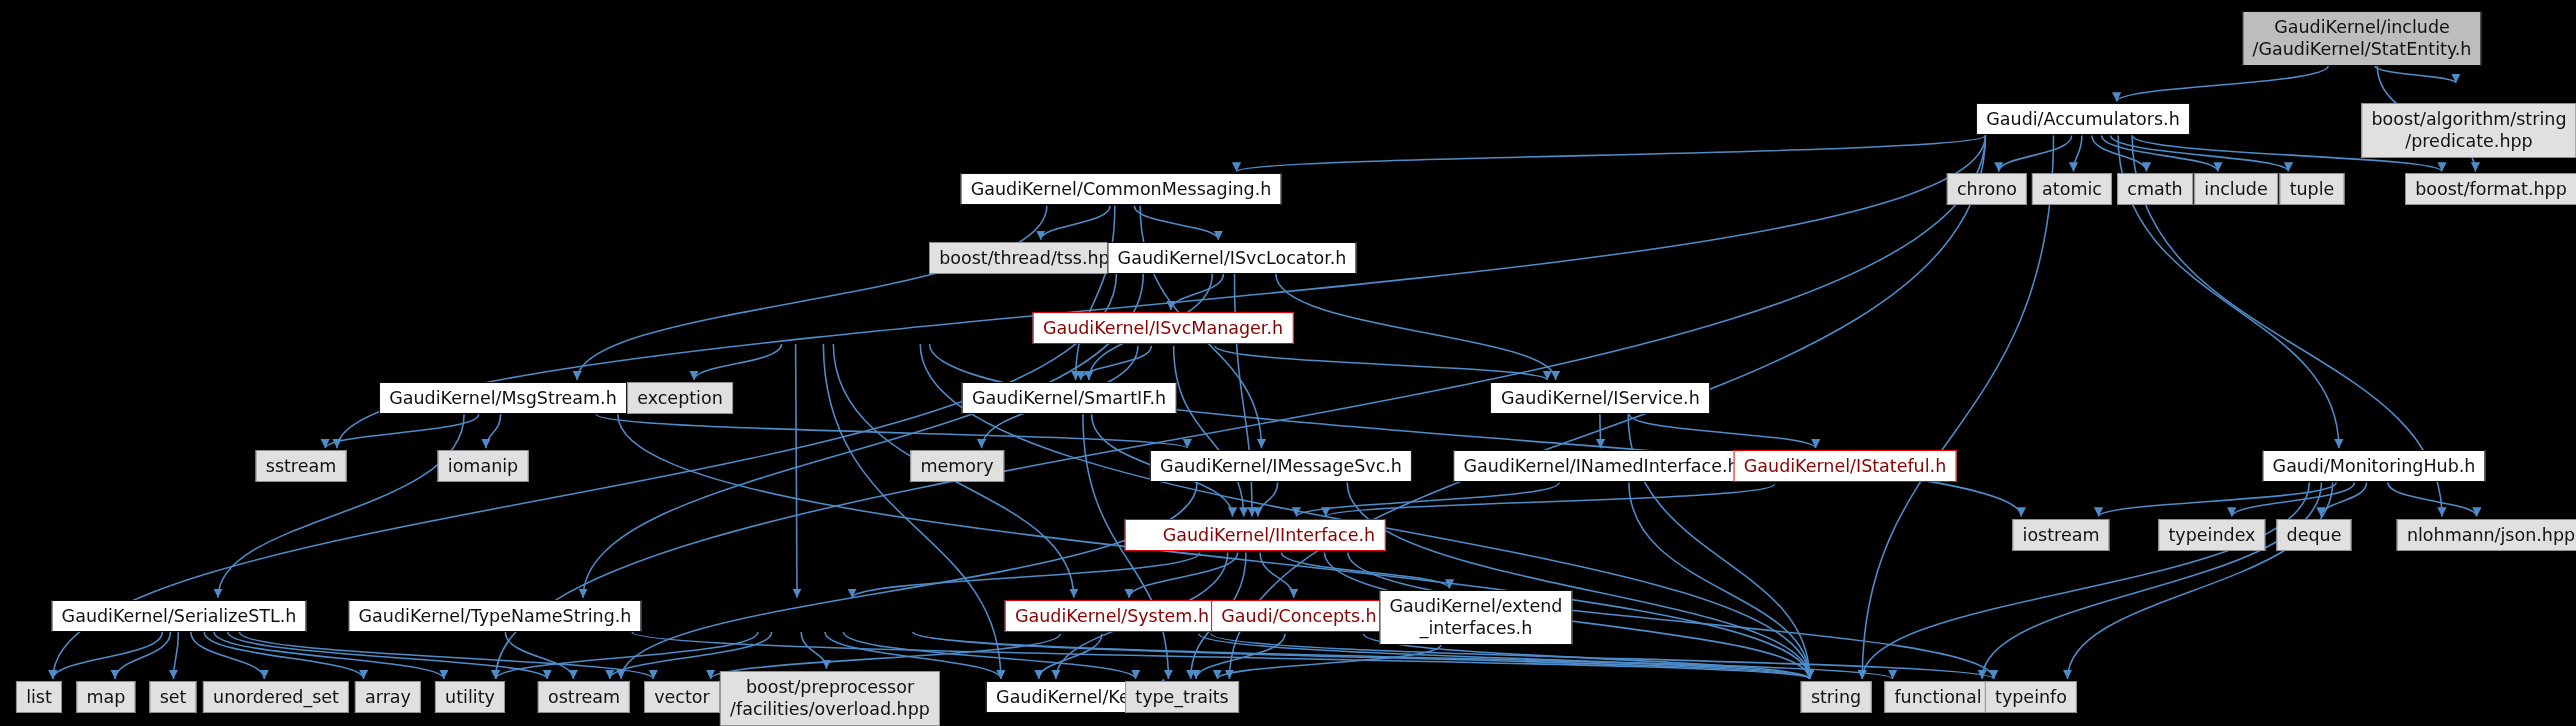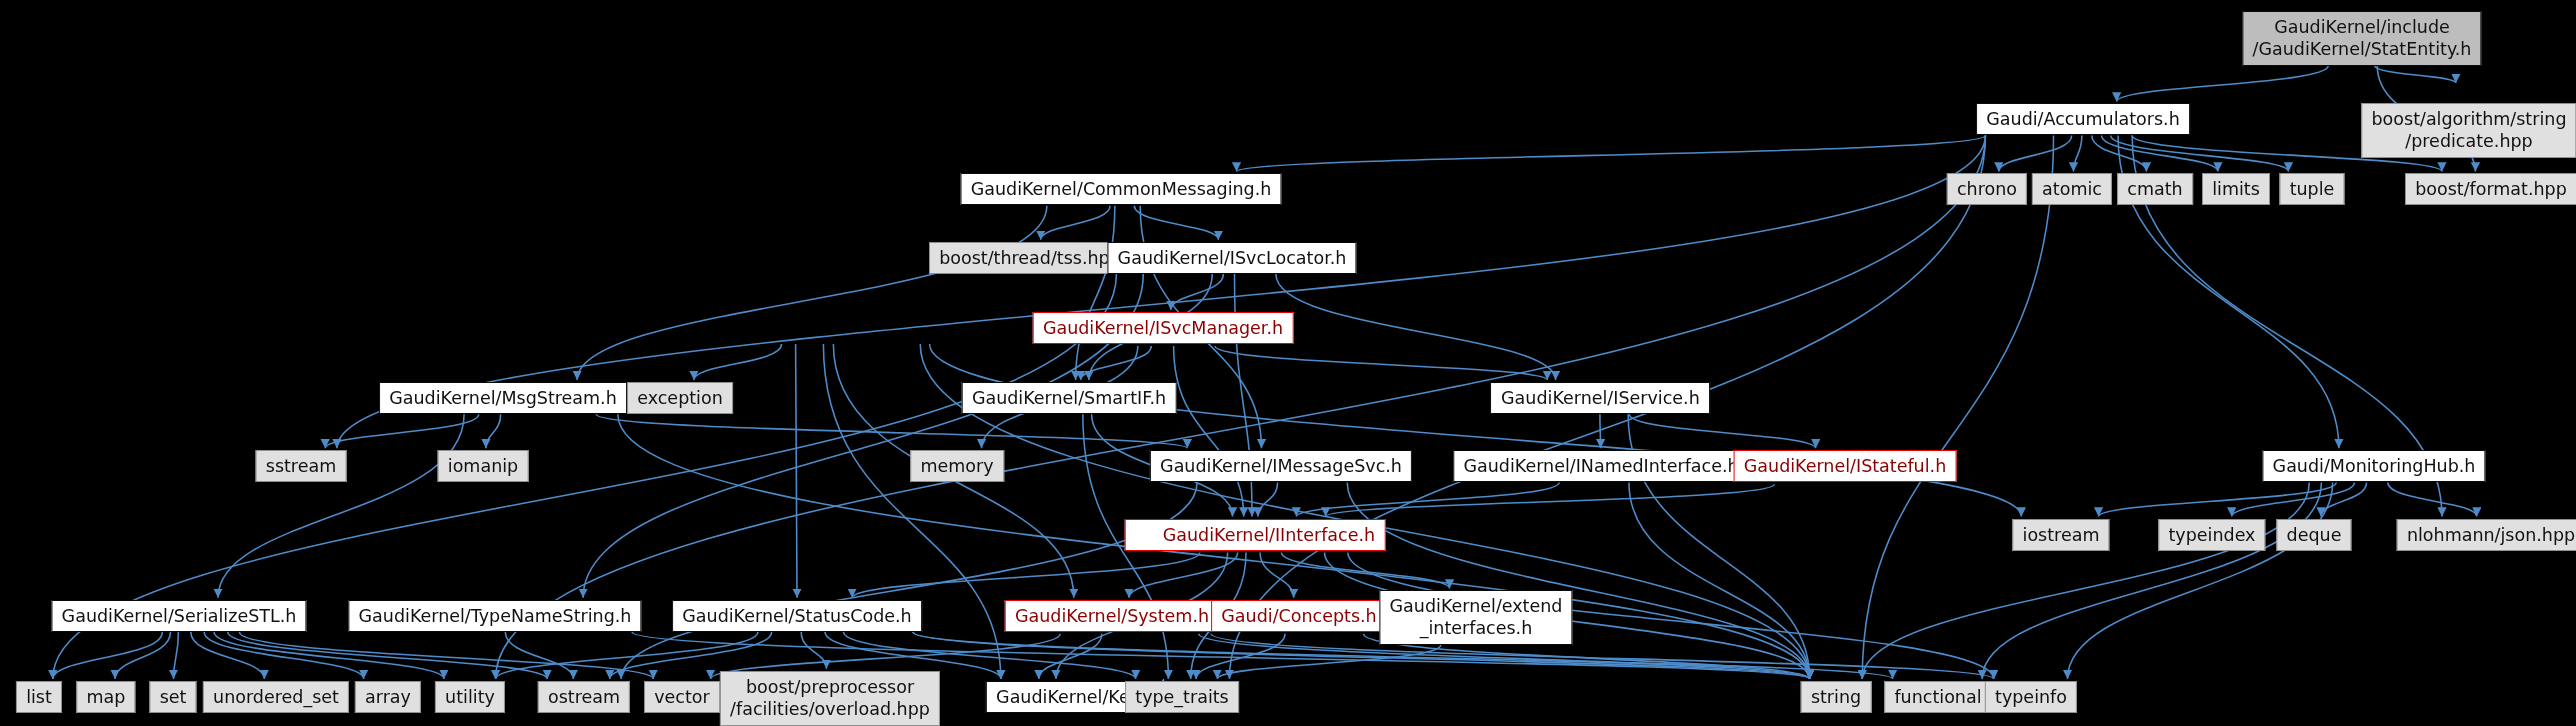--- a/index.html
+++ b/index.html
@@ -166,21 +166,21 @@
   <div id="node-layer">
       <div class="node root" style="left: 2362px; top: 11px;">GaudiKernel/include
 /GaudiKernel/StatEntity.h</div>
       <div class="node external" style="left: 2469px; top: 103px;">boost/algorithm/string
 /predicate.hpp</div>
       <div class="node internal" style="left: 2083px; top: 103px;">Gaudi/Accumulators.h</div>
       <div class="node internal" style="left: 1121px; top: 173px;">GaudiKernel/CommonMessaging.h</div>
       <div class="node external" style="left: 1987px; top: 173px;">chrono</div>
       <div class="node external" style="left: 2072px; top: 173px;">atomic</div>
       <div class="node external" style="left: 2155px; top: 173px;">cmath</div>
-      <div class="node external" style="left: 2236px; top: 173px;">limits</div>
+      <div class="node external" style="left: 2236px; top: 173px;">include</div>
       <div class="node external" style="left: 2312px; top: 173px;">tuple</div>
       <div class="node external" style="left: 2491px; top: 173px;">boost/format.hpp</div>
       <div class="node external" style="left: 1030px; top: 242px;">boost/thread/tss.hpp</div>
       <div class="node internal" style="left: 1232px; top: 242px;">GaudiKernel/ISvcLocator.h</div>
       <div class="node truncated" style="left: 1163px; top: 312px;">GaudiKernel/ISvcManager.h</div>
       <div class="node internal" style="left: 503px; top: 382px;">GaudiKernel/MsgStream.h</div>
       <div class="node external" style="left: 680px; top: 382px;">exception</div>
       <div class="node internal" style="left: 1069px; top: 382px;">GaudiKernel/SmartIF.h</div>
       <div class="node internal" style="left: 1600px; top: 382px; padding-left: 10px;">GaudiKernel/IService.h</div>
       <div class="node external" style="left: 301px; top: 450px;">sstream</div>
@@ -190,21 +190,20 @@
       <div class="node internal" style="left: 1601px; top: 450px;">GaudiKernel/INamedInterface.h</div>
       <div class="node truncated" style="left: 1845px; top: 450px;">GaudiKernel/IStateful.h</div>
       <div class="node internal" style="left: 2374px; top: 450px;">Gaudi/MonitoringHub.h</div>
       <div class="node external" style="left: 2061px; top: 519px;">iostream</div>
       <div class="node external" style="left: 2212px; top: 519px;">typeindex</div>
       <div class="node external" style="left: 2314px; top: 519px;">deque</div>
       <div class="node external" style="left: 2491px; top: 519px;">nlohmann/json.hpp</div>
       <div class="node truncated" style="left: 1255px; top: 519px; padding-left: 37px;">GaudiKernel/IInterface.h</div>
       <div class="node internal" style="left: 179px; top: 600px;">GaudiKernel/SerializeSTL.h</div>
       <div class="node internal" style="left: 495px; top: 600px;">GaudiKernel/TypeNameString.h</div>
-      <div class="node internal" style="left: 797px; top: 600px;">GaudiKernel/StatusCode.h</div>
       <div class="node truncated" style="left: 1112px; top: 600px;">GaudiKernel/System.h</div>
       <div class="node truncated" style="left: 1299px; top: 600px;">Gaudi/Concepts.h</div>
       <div class="node internal" style="left: 1476px; top: 590px;">GaudiKernel/extend
 _interfaces.h</div>
       <div class="node external" style="left: 39px; top: 681px;">list</div>
       <div class="node external" style="left: 106px; top: 681px;">map</div>
       <div class="node external" style="left: 173px; top: 681px;">set</div>
       <div class="node external" style="left: 276px; top: 681px;">unordered_set</div>
       <div class="node external" style="left: 388px; top: 681px;">array</div>
       <div class="node external" style="left: 470px; top: 681px;">utility</div>

